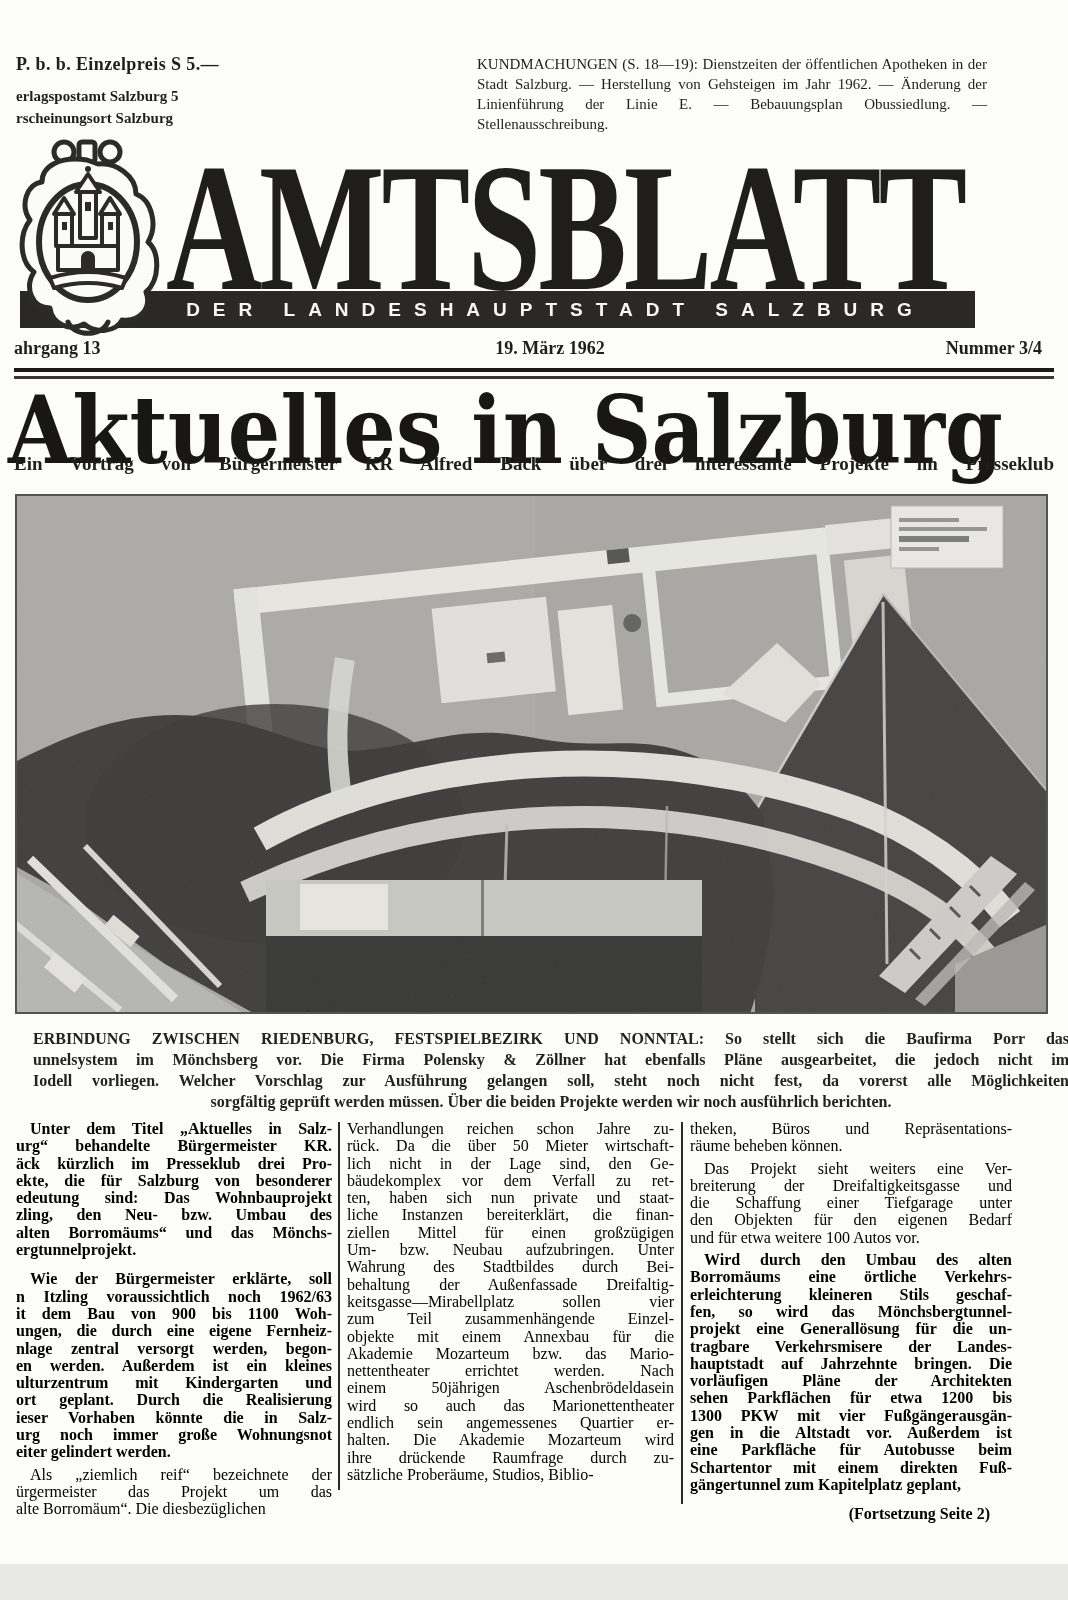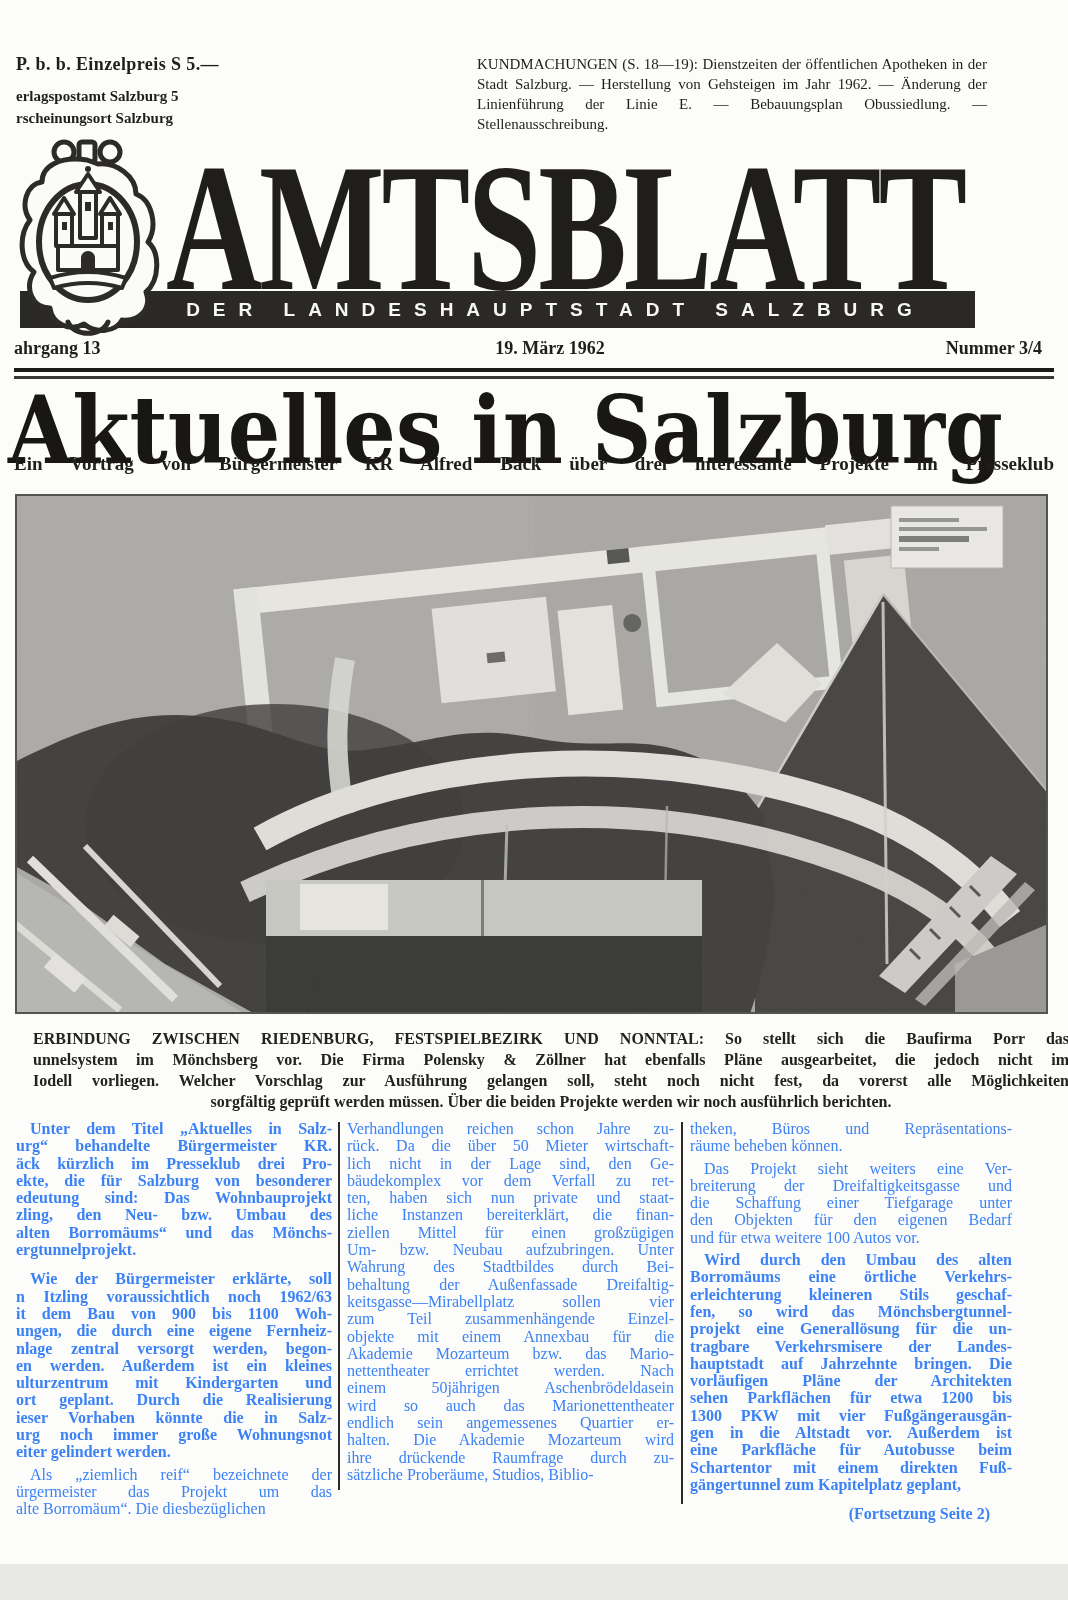--- a/index.html
+++ b/index.html
@@ -41,21 +41,21 @@
   
   .photo{left:15px;top:494px;width:1033px;height:520px;}
 
   
   .caption{left:16px;top:1028px;width:1036px;font-size:16px;line-height:21px;
            font-weight:bold;color:#232220;margin-left:17px;}
   .cap-line{text-align:justify;text-align-last:justify;}
   .cap-line.center{text-align:center;text-align-last:center;}
 
   
-  .col{top:1120px;font-size:16px;line-height:17.3px;color:#3b82f6;}
+  .col{top:1120px;font-size:16px;line-height:17.3px;color:#000000;}
   .col1{left:16px;width:316px;}
   .col2{left:347px;width:327px;}
   .col3{left:690px;width:322px;}
   .vrule{width:2px;background:#2b2a28;}
   .vr1{left:338px;top:1122px;height:368px;}
   .vr2{left:681px;top:1122px;height:382px;}
   .para{margin:0;}
   .para.bold{font-weight:bold;}
   .para.sp{margin-top:12px;}
   .para.sp-sm{margin-top:5px;}

